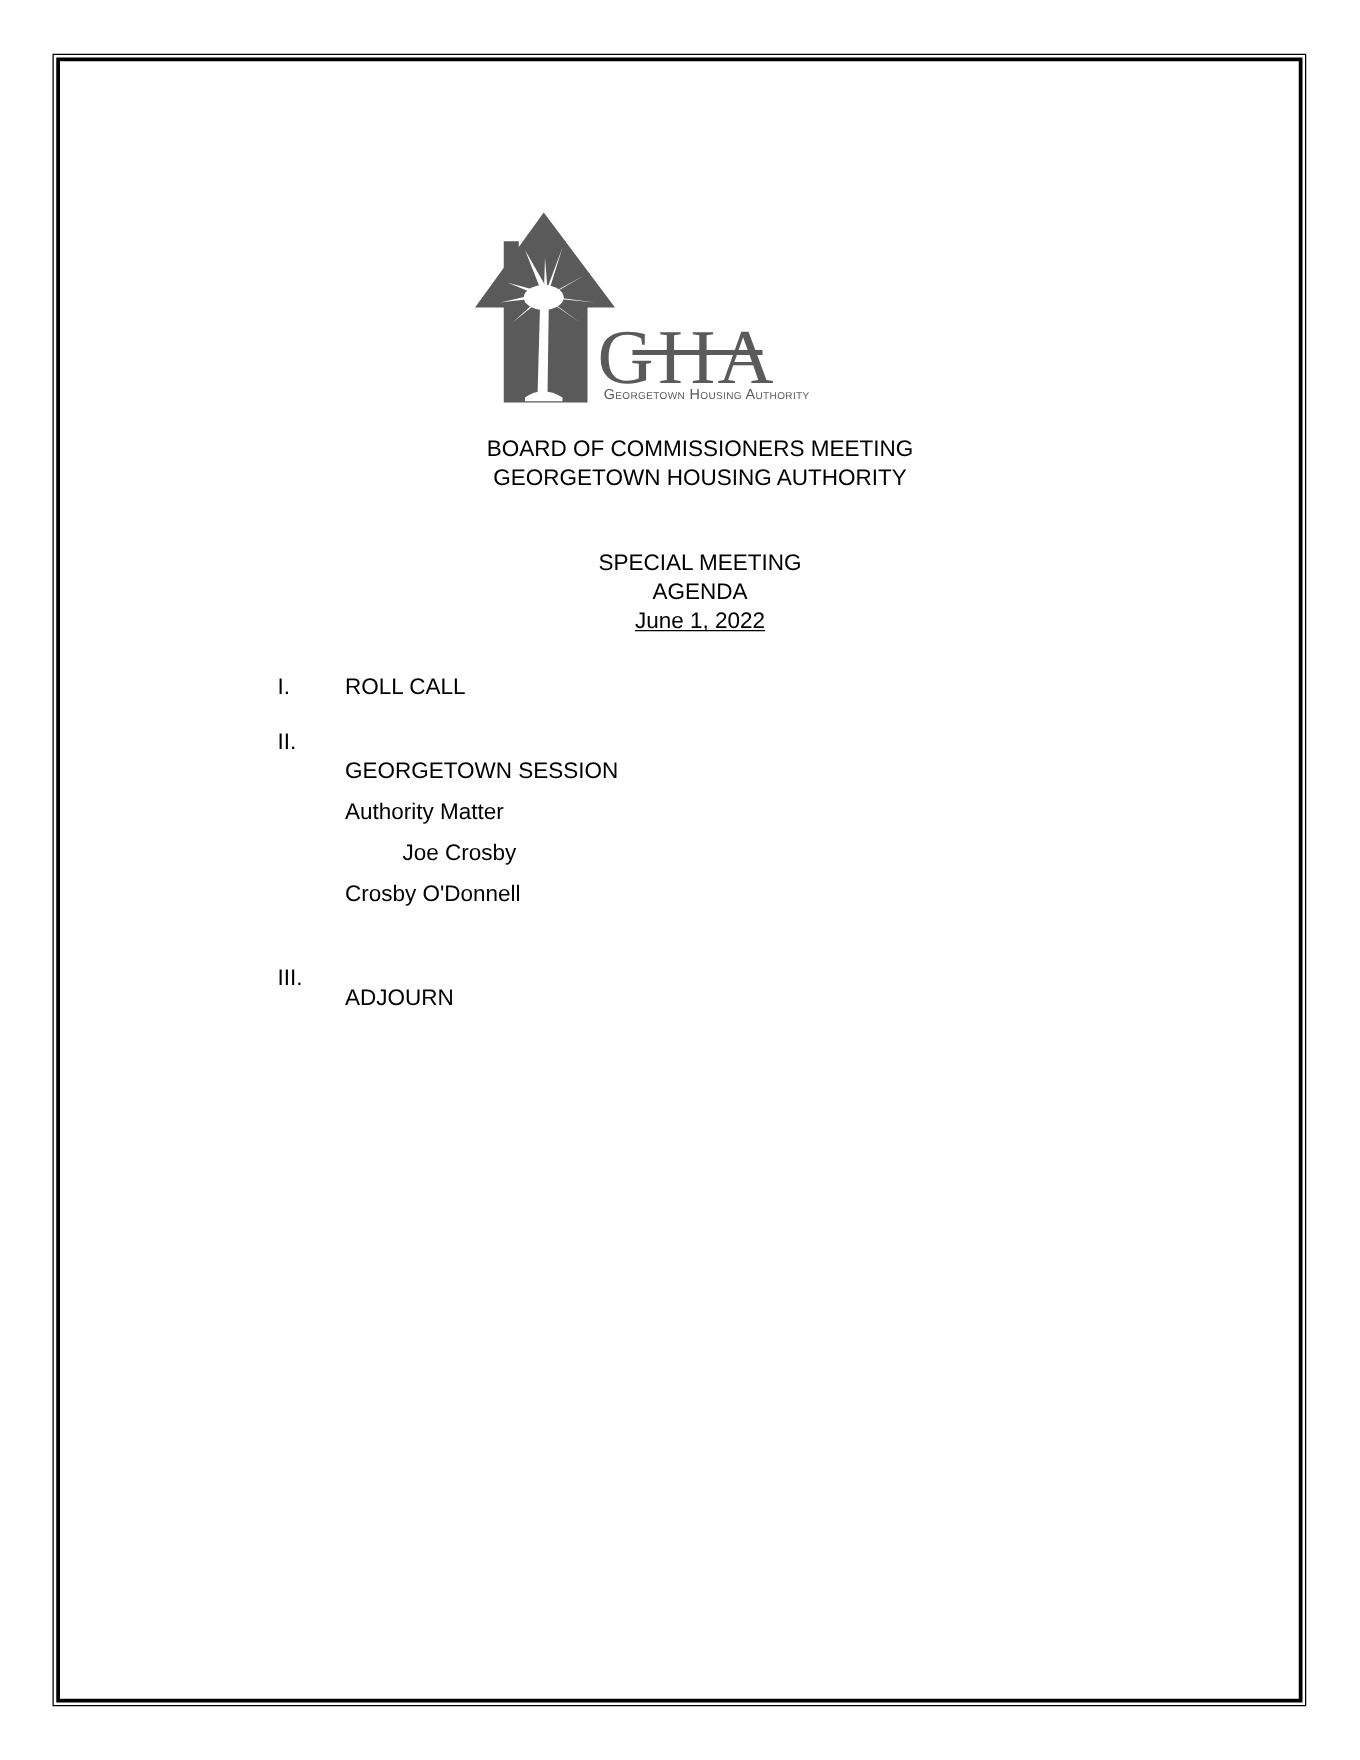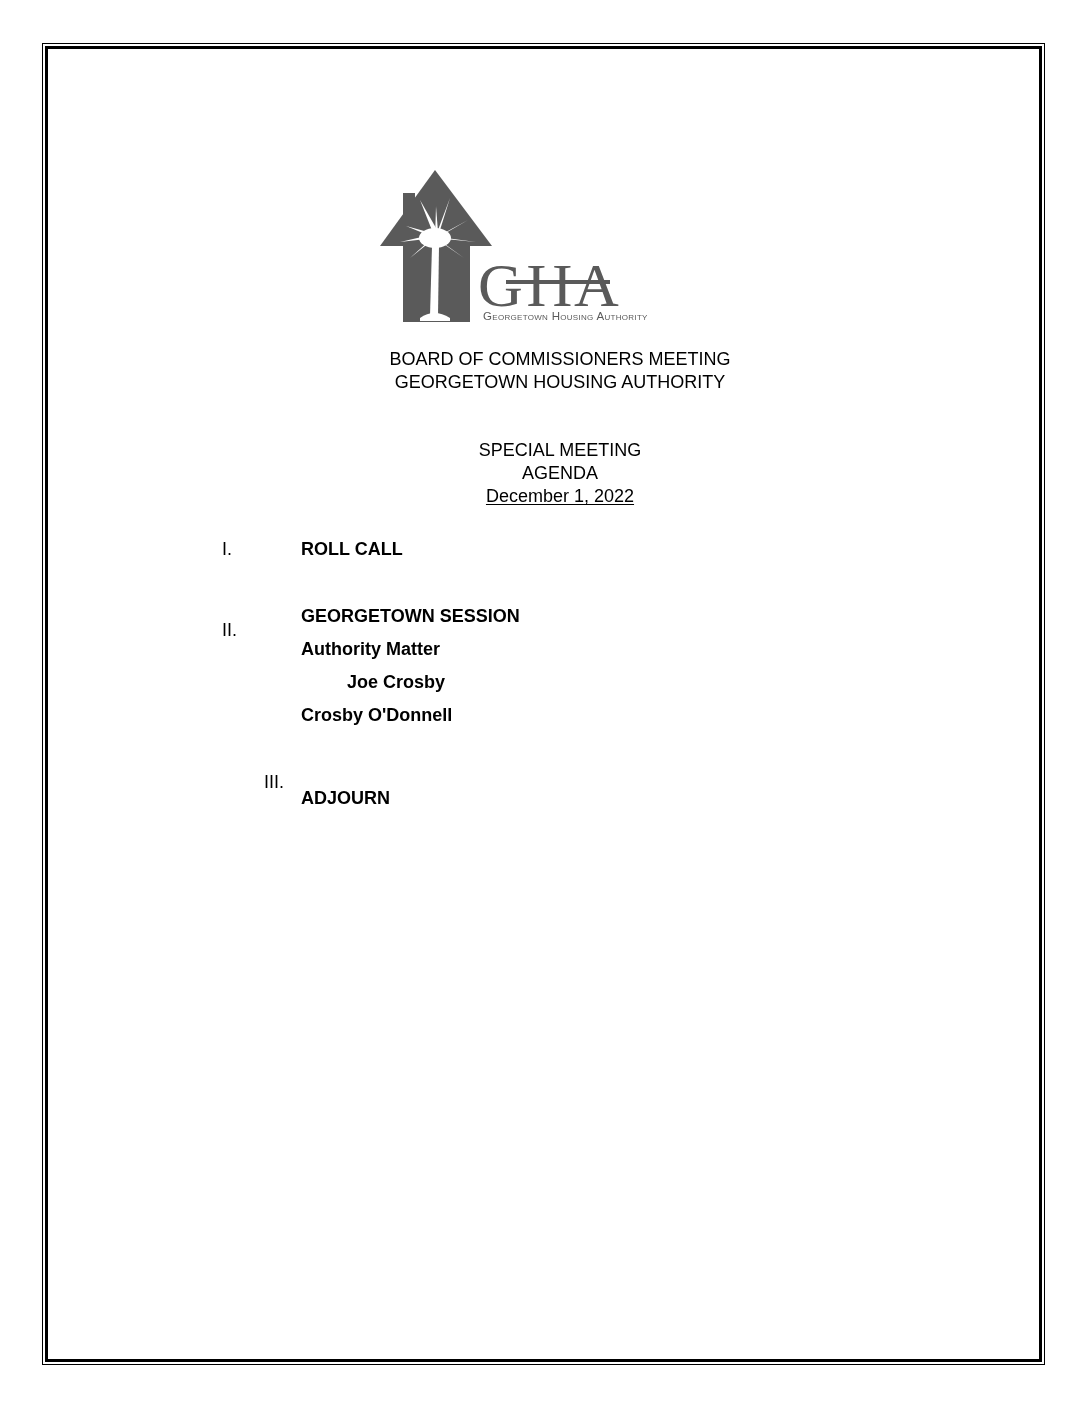--- a/index.html
+++ b/index.html
@@ -12,21 +12,21 @@
   .logo { position:absolute; left:376px; top:166px; width:340px; height:162px; }
   .logo-caption { position:absolute; left:483px; top:310px; font-size:11.5px; color:#5a5a5a;
          letter-spacing:0.3px; white-space:nowrap; font-variant:small-caps; }
   .centered { position:absolute; left:0; width:1120px; text-align:center; font-size:18px;
          line-height:23px; }
   .title-block { top:348px; }
   .meeting-block { top:439px; }
   .date { text-decoration:underline; text-underline-offset:2px; }
   .agenda-item { position:absolute; font-size:18px; line-height:22px; white-space:nowrap; }
   .numeral { left:222px; }
-  .label { left:301px;font-weight:bold; }
+  .label { left:276px; }
 </style>
 </head>
 <body>
 
 <div class="page-border-outer"></div>
 <div class="page-border-inner"></div>
 
 <div class="logo">
   <svg width="340" height="162" viewBox="0 0 340 162">
 
@@ -63,26 +63,26 @@
 <div class="logo-caption">Georgetown Housing Authority</div>
 
 <div class="centered title-block" style="left:0;width:1120px;">
   <div>BOARD OF COMMISSIONERS MEETING</div>
   <div>GEORGETOWN HOUSING AUTHORITY</div>
 </div>
 
 <div class="centered meeting-block">
   <div>SPECIAL MEETING</div>
   <div>AGENDA</div>
-  <div><span class="date">December 1, 2022</span></div>
+  <div><span class="date">June 1, 2022</span></div>
 </div>
 
 <div class="agenda-item numeral" style="top:538px;">I.</div>
 <div class="agenda-item label" style="top:538px;">ROLL CALL</div>
 
-<div class="agenda-item numeral" style="top:619px;">II.</div>
+<div class="agenda-item numeral" style="top:582px;">II.</div>
 <div class="agenda-item label" style="top:605px;">GEORGETOWN SESSION</div>
 <div class="agenda-item label" style="top:638px;">Authority Matter</div>
 <div class="agenda-item label" style="top:671px;margin-left:46px;">Joe Crosby</div>
 <div class="agenda-item label" style="top:704px;">Crosby O'Donnell</div>
 
-<div class="agenda-item numeral" style="top:771px;margin-left:42px;">III.</div>
+<div class="agenda-item numeral" style="top:771px;">III.</div>
 <div class="agenda-item label" style="top:771px;margin-top:16px;">ADJOURN</div>
 
 </body></html>

